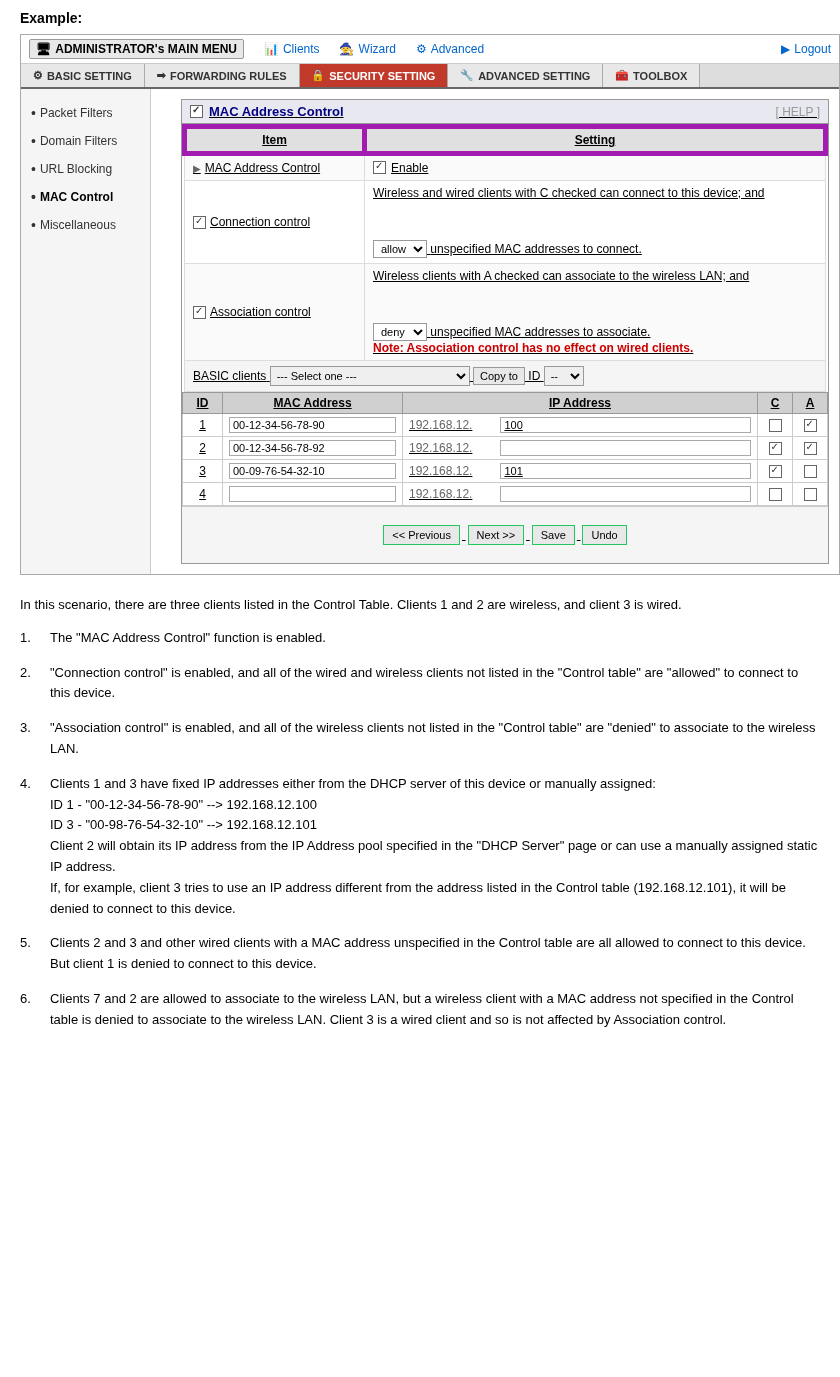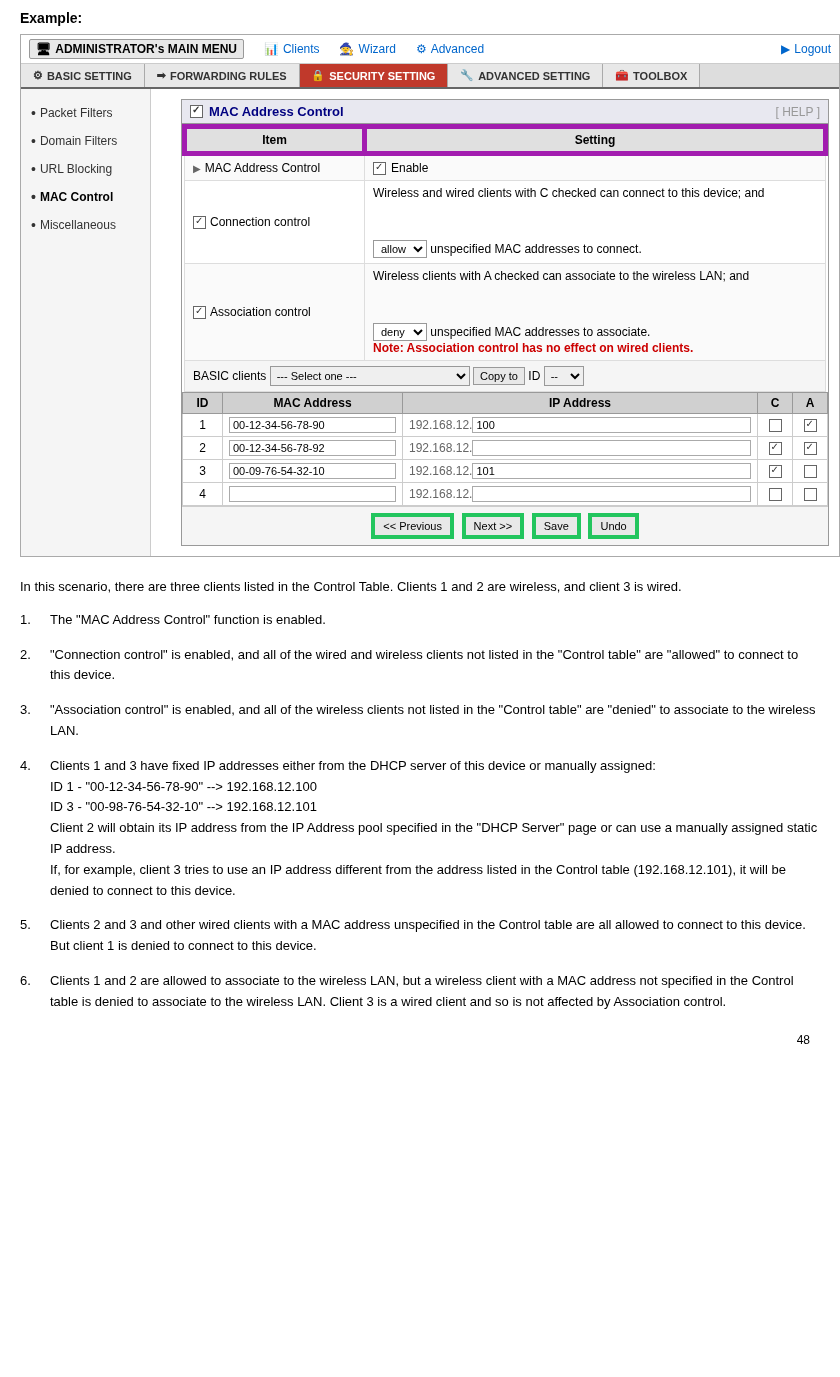--- a/index.html
+++ b/index.html
@@ -117,20 +117,21 @@
     
     .content-panel {
       flex: 1;
       padding: 10px;
     }
 
     
     .mac-control-box {
       border: 1px solid #999;
       background: #fff;
+      text-decoration: underline;
     }
 
     .mac-control-header {
       background: #e8e8f0;
       border-bottom: 1px solid #999;
       padding: 4px 8px;
       display: flex;
       justify-content: space-between;
       align-items: center;
     }
@@ -260,24 +261,24 @@
     
     .button-row {
       text-align: center;
       padding: 6px;
       background: #f5f5f5;
       border-top: 1px solid #ccc;
     }
     .nav-btn {
       font-size: 11px;
       padding: 3px 8px;
-      border: 4px solid #22c55e;
+      border: 1px solid #22c55e;
       background: #e8e8e8;
       cursor: pointer;
-      margin: 0 2px;
+      margin: 12px 2px;
     }
 
     
     .description-text {
       font-size: 13px;
       line-height: 1.6;
       margin-bottom: 12px;
     }
 
     .numbered-list {
@@ -317,25 +318,26 @@
       align-items: center;
     }
     .ip-base {
       color: #666;
     }
     .ip-input {
       border: 1px solid #aaa;
       padding: 1px 3px;
       font-size: 11px;
       width: 40px;
+      margin-left: 28px;
     }
 
     .enable-label {
       display: flex;
-      align-items: flex-end;
+      align-items: flex-start;
       gap: 5px;
     }
   </style>
 </head>
 <body>
 
 <div class="page-container">
 
   <div class="example-title">Example:</div>
 
@@ -609,19 +611,18 @@
         Client 2 will obtain its IP address from the IP Address pool specified in the "DHCP Server" page or can use a manually assigned static IP address.<br>
         If, for example, client 3 tries to use an IP address different from the address listed in the Control table (192.168.12.101), it will be denied to connect to this device.
       </span>
     </li>
     <li>
       <span class="list-number">5.</span>
       <span class="list-content">Clients 2 and 3 and other wired clients with a MAC address unspecified in the Control table are all allowed to connect to this device. But client 1 is denied to connect to this device.</span>
     </li>
     <li>
       <span class="list-number">6.</span>
-      <span class="list-content">Clients 1 and 2 are allowed to associate to the wireless LAN, but a wireless client with a MAC address not specified in the Control table is denied to associate to the wireless LAN. Client 3 is a wired client and so is not affected by Association control.</span>
+      <span class="list-content">Clients 7 and 2 are allowed to associate to the wireless LAN, but a wireless client with a MAC address not specified in the Control table is denied to associate to the wireless LAN. Client 3 is a wired client and so is not affected by Association control.</span>
     </li>
   </ol>
 
-  <div class="page-number">48</div>
 
 </div>
 
 </body></html>

